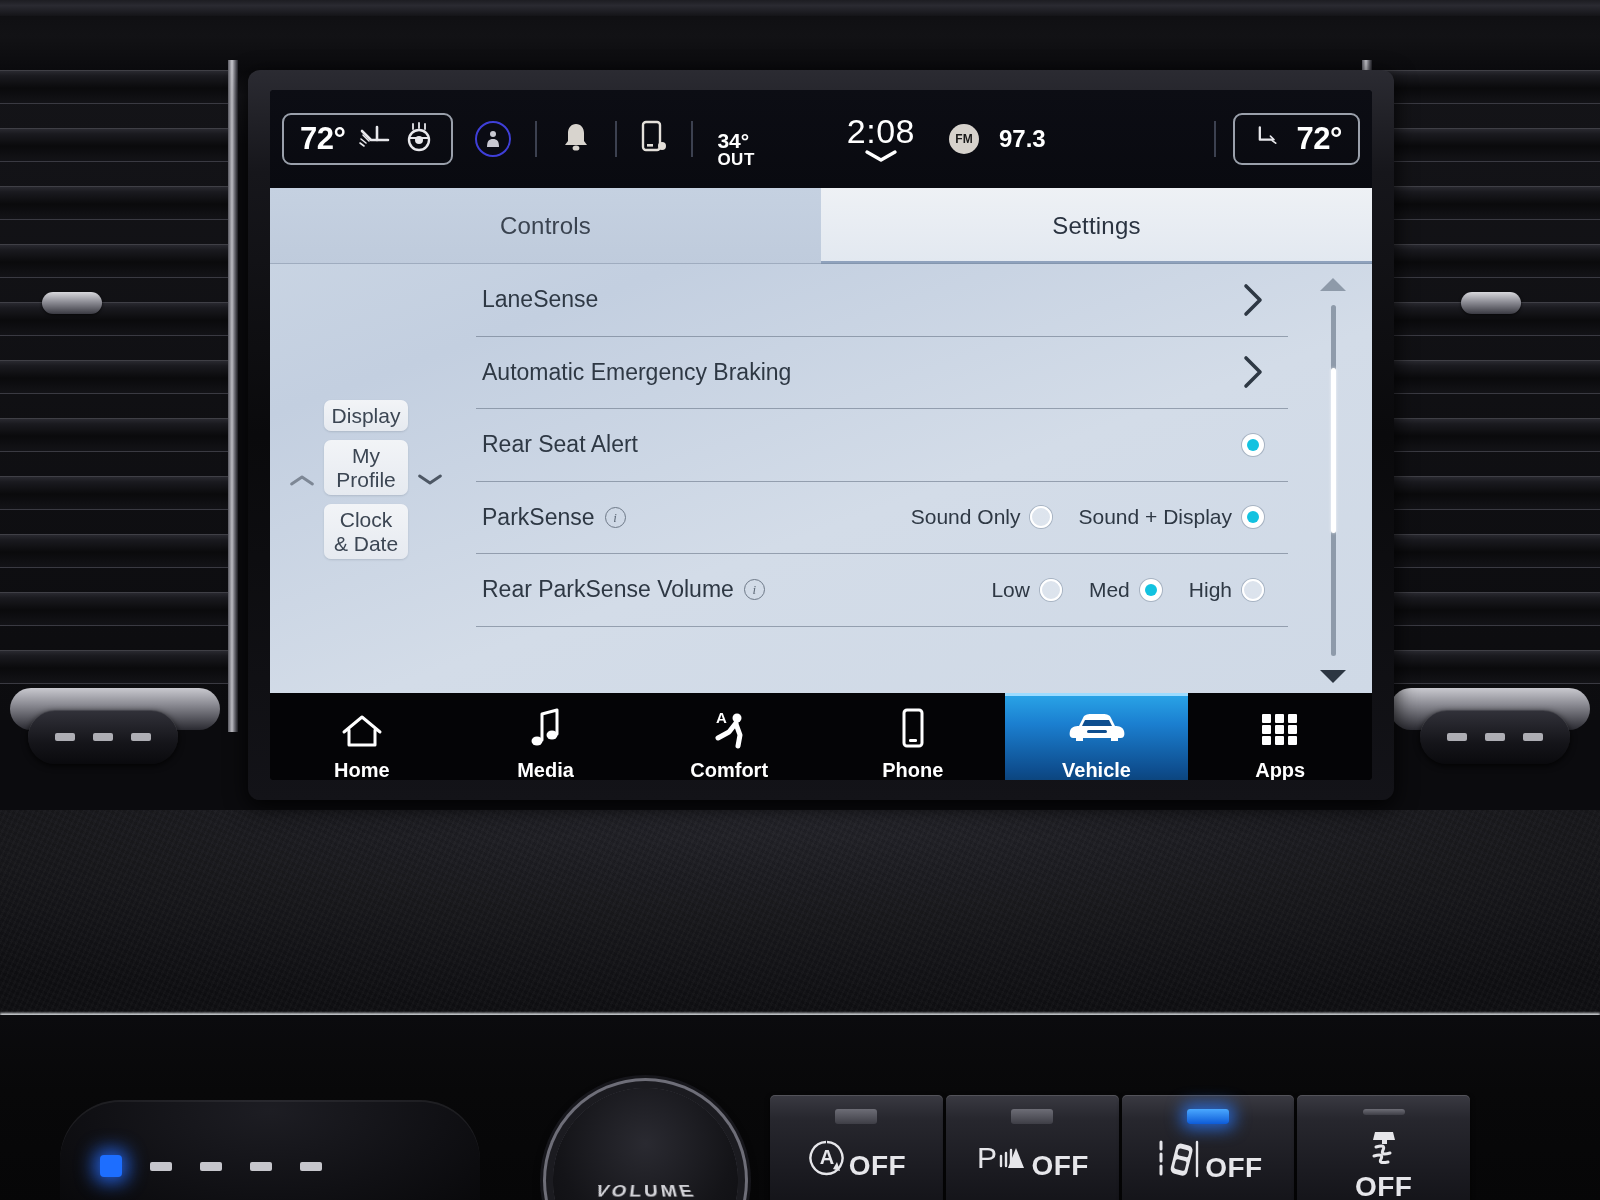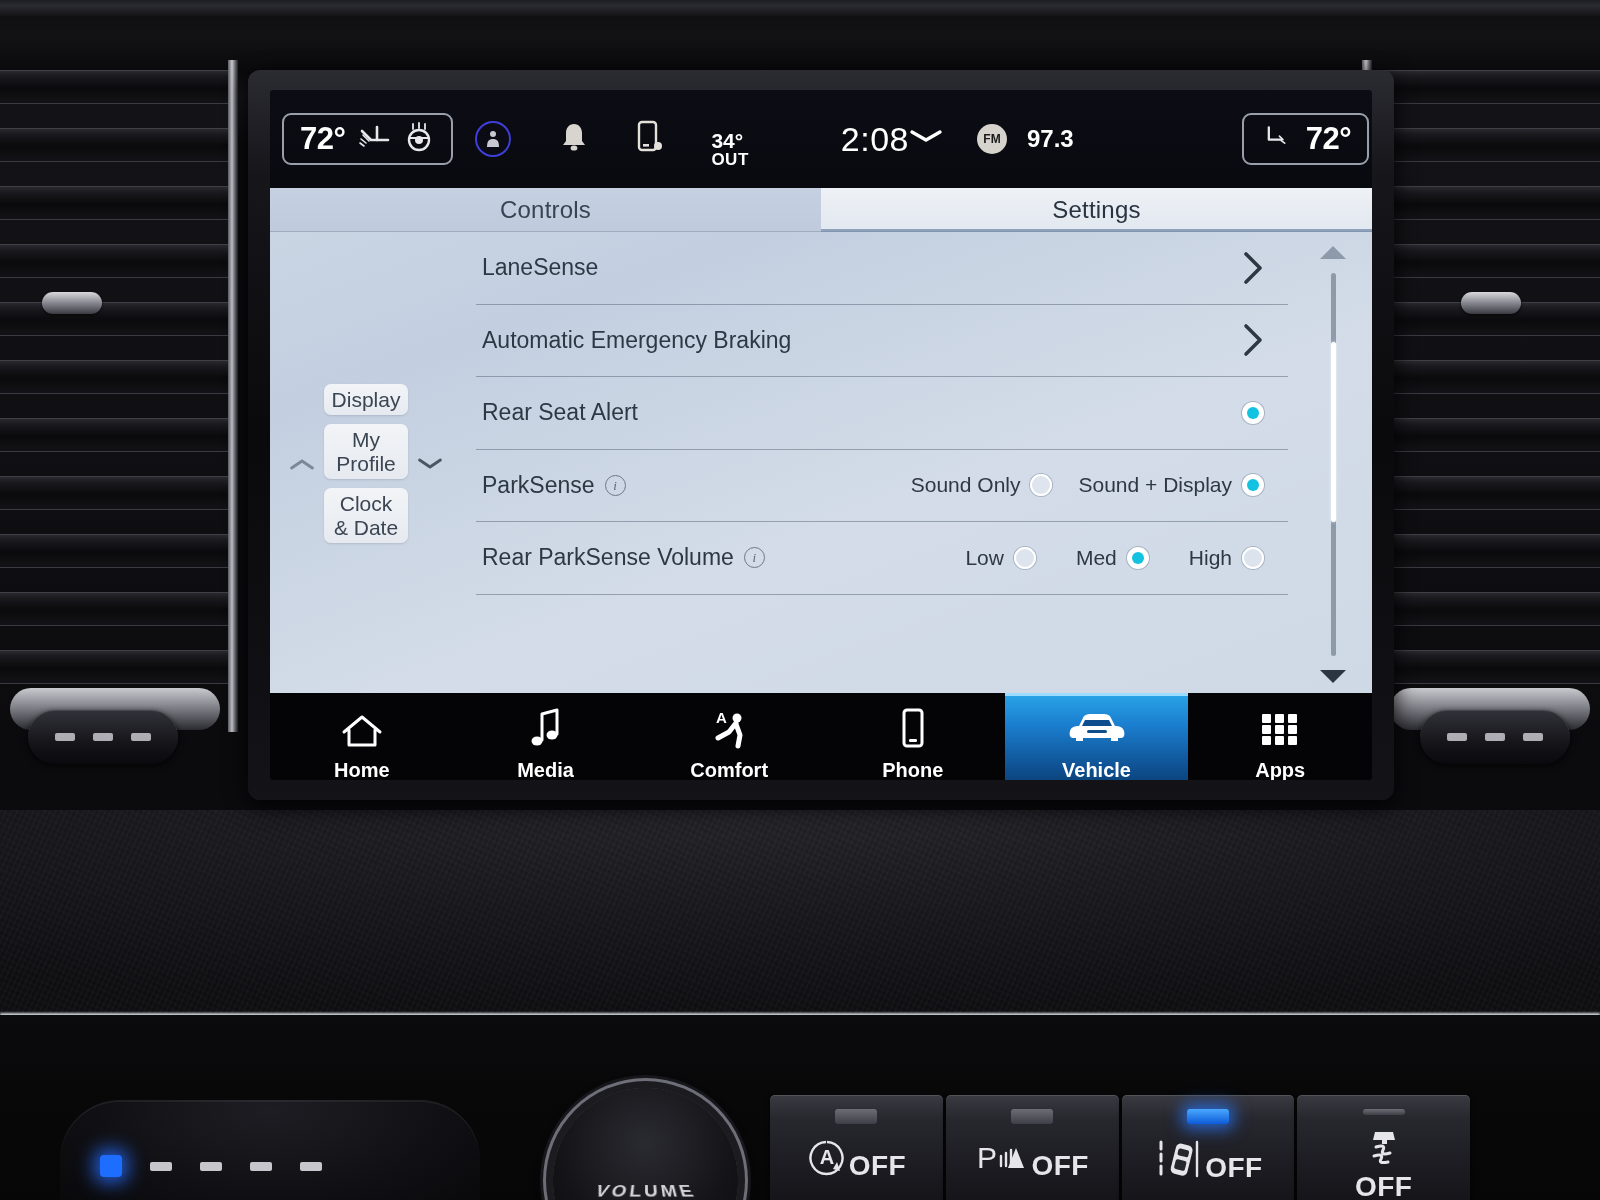--- a/index.html
+++ b/index.html
@@ -108,38 +108,38 @@
   .sb-sep { width:2px; height:36px; background:#3c4150; margin:0 0 0 0; }
   .sb-item { display:flex; align-items:center; }
   .driver-badge {
     width:36px; height:36px; border-radius:50%;
     border:2.5px solid #3f3fd8;
     display:flex; align-items:center; justify-content:center;
     background:#0a0b14;
   }
   .out-temp { color:#fff; font-size:21px; font-weight:700; line-height:1.0; text-align:left;margin-top:20px; }
   .out-temp small { display:block; font-size:17px; letter-spacing:0.5px; }
-  .clock-wrap { display:flex; flex-direction:row; align-items:center; }
+  .clock-wrap { display:flex; flex-direction:column; align-items:center; }
   .clock { color:#fff; font-size:34px; font-weight:400; letter-spacing:0.5px; }
   .fm-badge {
     width:30px; height:30px; border-radius:50%;
     background:#d6d2cc; color:#1a1a1a;
     font-size:12px; font-weight:700;
     display:flex; align-items:center; justify-content:center;
   }
   .fm-freq { color:#fff; font-size:24px; font-weight:600; }
 
   
   .app {
     position:relative; height:505px;
     background:linear-gradient(160deg,#cbd6e4 0%,#c3cfe0 25%,#d3dce8 60%,#cfd9e6 100%);
     display:flex; flex-direction:column;
   }
 
-  .tabs { display:flex; height:44px; position:relative; }
+  .tabs { display:flex; height:76px; position:relative; }
   .tab {
     flex:1; display:flex; align-items:center; justify-content:center;
     font-size:24px; color:#3a4350; letter-spacing:0.2px;
   }
   .tab.inactive {
     background:linear-gradient(180deg,#c5d1e1 0%,#bfcbdc 100%);
   }
   .tab.active {
     background:linear-gradient(180deg,#eef1f5 0%,#e2e8f0 100%);
     color:#2a3340;
@@ -212,21 +212,21 @@
     box-shadow:0 0 0 1px rgba(90,105,125,0.35);
   }
   .radio.on { background:#ffffff; }
   .radio.on::after {
     content:""; position:absolute; left:50%; top:50%;
     width:12px; height:12px; border-radius:50%;
     background:#12c2e0; transform:translate(-50%,-50%);
   }
   .opt { display:flex; align-items:center; gap:10px; font-size:21px; color:#2e3844; }
   .opts { display:flex; align-items:center; gap:26px; }
-  .opts.wide { gap:40px; }
+  .opts.wide { gap:27px; }
 
   
   .scroll-col {
     width:78px; display:flex; flex-direction:column; align-items:center;
     padding:14px 0 10px 0;
   }
   .tri { width:0; height:0; }
   .tri.up {
     border-left:13px solid transparent; border-right:13px solid transparent;
     border-bottom:13px solid #8e9aa9;

